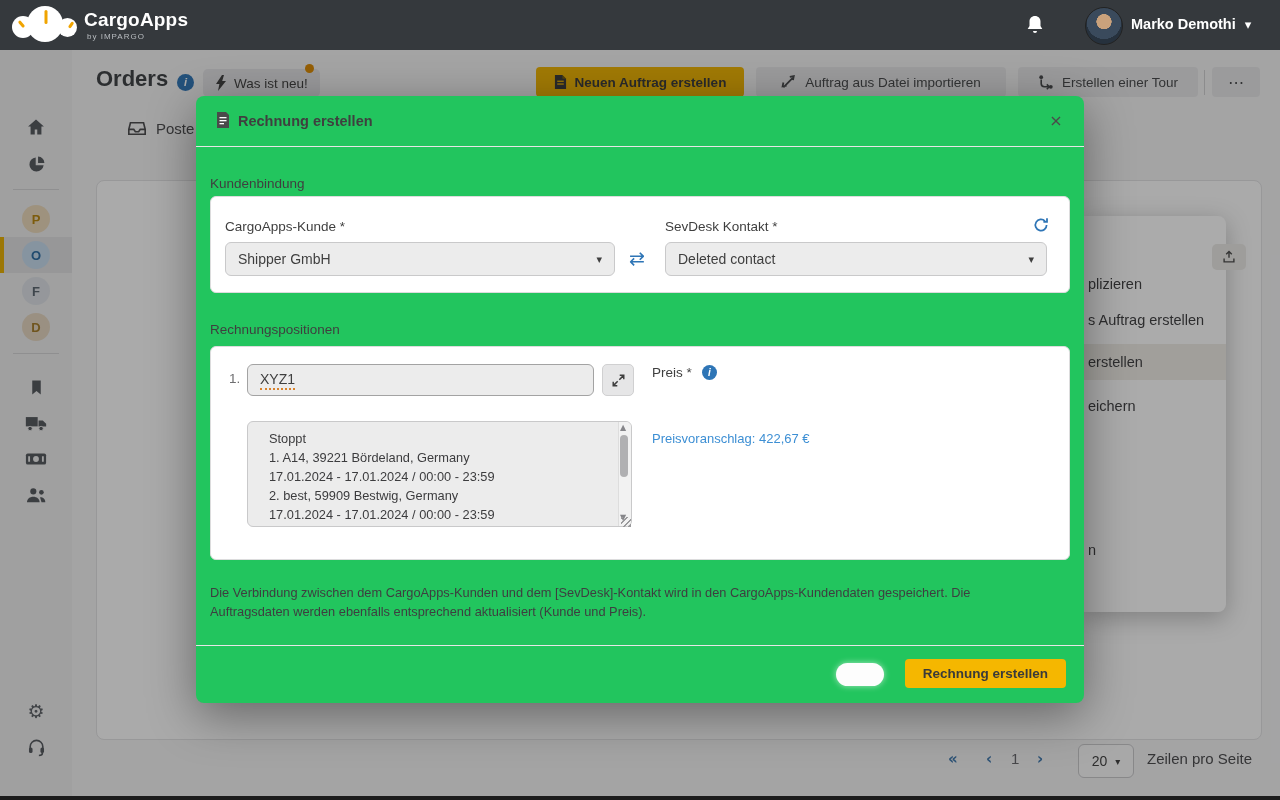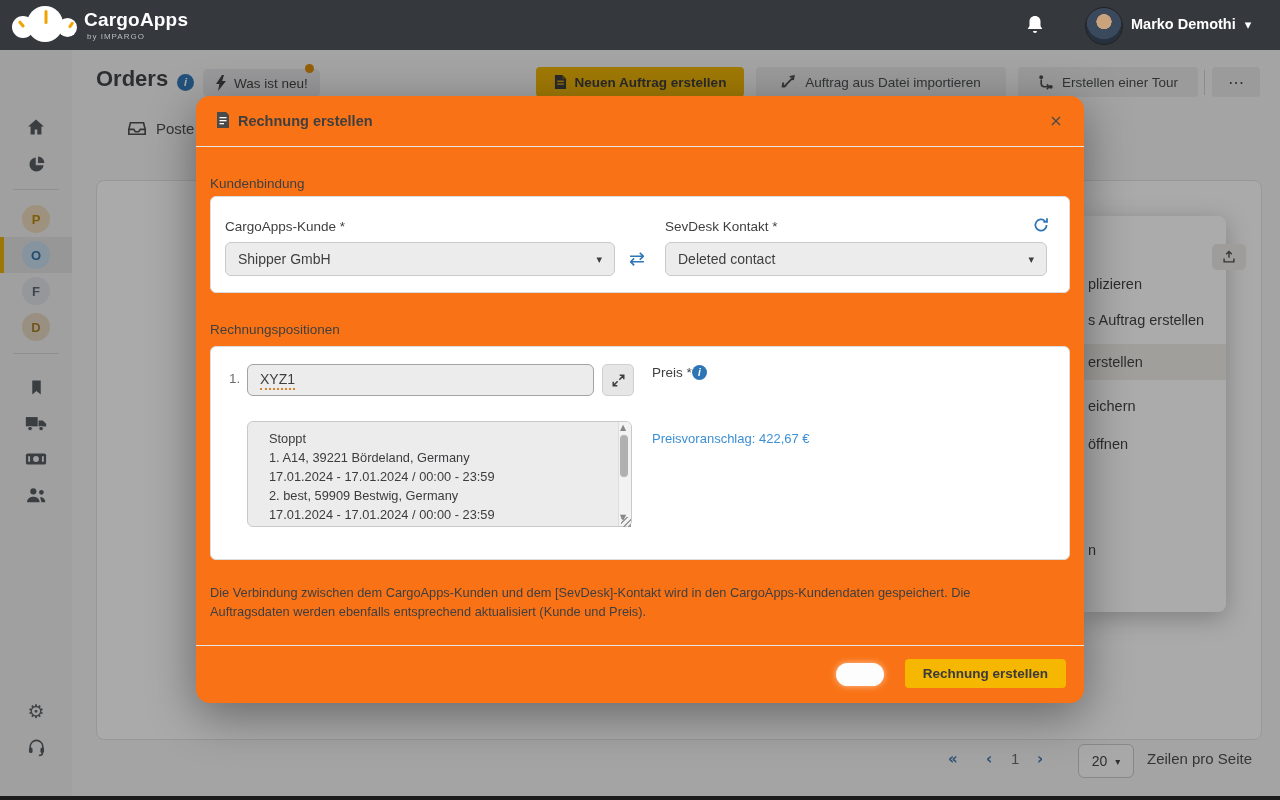--- a/index.html
+++ b/index.html
@@ -74,21 +74,21 @@
             box-shadow:0 6px 24px rgba(0,0,0,.25);z-index:5;}
   .ctx-item{position:absolute;left:0;width:144px;height:36px;display:flex;align-items:center;font-size:14.5px;color:#3e3e40;padding-left:6px;box-sizing:border-box;}
   .ctx-item.hl{background:#f0ede7;}
   .export-chip{position:absolute;left:130px;top:28px;width:34px;height:26px;background:#eceae6;border-radius:5px;
                display:flex;align-items:center;justify-content:center;color:#4a4a4a;}
 
   
   .overlay{position:absolute;left:0;top:50px;width:1280px;height:750px;background:rgba(15,15,15,.35);z-index:50;}
   .bottom-strip{position:absolute;left:0;top:796px;width:1280px;height:4px;background:#1c1c1c;z-index:55;}
 
-  .modal{position:absolute;left:196px;top:96px;width:888px;height:607px;background:#f97316;border-radius:14px;
+  .modal{position:absolute;left:196px;top:96px;width:888px;height:607px;background:#22c55e;border-radius:8px;
          box-shadow:0 12px 48px rgba(0,0,0,.4);z-index:60;}
   .modal-title{position:absolute;left:42px;top:17px;font-size:14.5px;font-weight:bold;color:#3f3f3f;}
   .modal-close{position:absolute;right:16px;top:12px;width:24px;height:24px;display:flex;align-items:center;justify-content:center;
                font-size:16px;color:#4a4a4a;cursor:default;}
   .modal-hdiv{position:absolute;left:0;top:50px;width:888px;height:1px;background:#e6e6e6;}
   .sec-label{position:absolute;font-size:13.5px;color:#3f3f3f;}
   .fcard{position:absolute;left:14px;width:860px;border:1px solid #dcdcdd;border-radius:6px;background:#fff;box-sizing:border-box;}
   .flabel{position:absolute;font-size:13.5px;color:#3f3f3f;}
   .fselect{position:absolute;height:34px;background:#ececec;border:1px solid #c9c9ca;border-radius:6px;
            display:flex;align-items:center;justify-content:space-between;padding:0 12px;font-size:14px;color:#3f3f3f;box-sizing:border-box;}
@@ -370,23 +370,20 @@
       </div>
     <div class="ctx-item" style="top:86px;">
         <span>s Auftrag erstellen</span>
       </div>
     <div class="ctx-item hl" style="top:128px;">
         <span>erstellen</span>
       </div>
     <div class="ctx-item" style="top:172px;">
         <span>eichern</span>
       </div>
-    <div class="ctx-item" style="top:210px;">
-        <span>öffnen</span>
-      </div>
     <div class="ctx-item" style="top:316px;">
         <span>n</span>
       </div>
   </div>
 
   <div class="overlay"></div>
   <div class="bottom-strip"></div>
 
   <div class="modal">
     <div class="abs" style="left:20px;top:15px;">
@@ -442,21 +439,21 @@
 17.01.2024 - 17.01.2024 / 00:00 - 23:59
 2. best, 59909 Bestwig, Germany
 17.01.2024 - 17.01.2024 / 00:00 - 23:59</div>
       <div class="ta-track" style="left:407px;top:75px;height:104px;"></div>
       <div class="abs glyph" style="left:409px;top:76px;font-size:8px;color:#86868a;">▲</div>
       <div class="ta-thumb" style="left:409px;top:88px;height:42px;"></div>
       <div class="abs glyph" style="left:409px;top:166px;font-size:8px;color:#86868a;">▼</div>
       <div class="abs" style="left:410px;top:170px;width:10px;height:10px;
            background:repeating-linear-gradient(135deg,#9a9a9c 0 1.5px,transparent 1.5px 4px);"></div>
 
-      <div class="flabel" style="left:441px;top:18px;display:flex;align-items:center;">
+      <div class="flabel" style="left:441px;top:18px;display:flex;align-items:center;gap:10px;">
         <span>Preis *</span>
         <span class="info-dot" style="width:15px;height:15px;font-size:10px;">i</span>
       </div>
       <div class="estimate" style="left:441px;top:84px;">Preisvoranschlag: 422,67 €</div>
     </div>
 
     <div class="note" style="left:14px;top:487px;width:838px;">Die Verbindung zwischen dem CargoApps-Kunden und dem [SevDesk]-Kontakt wird in den CargoApps-Kundendaten gespeichert. Die Auftragsdaten werden ebenfalls entsprechend aktualisiert (Kunde und Preis).</div>
 
     <div class="modal-fdiv"></div>
     <div class="btn-ghost"></div>

